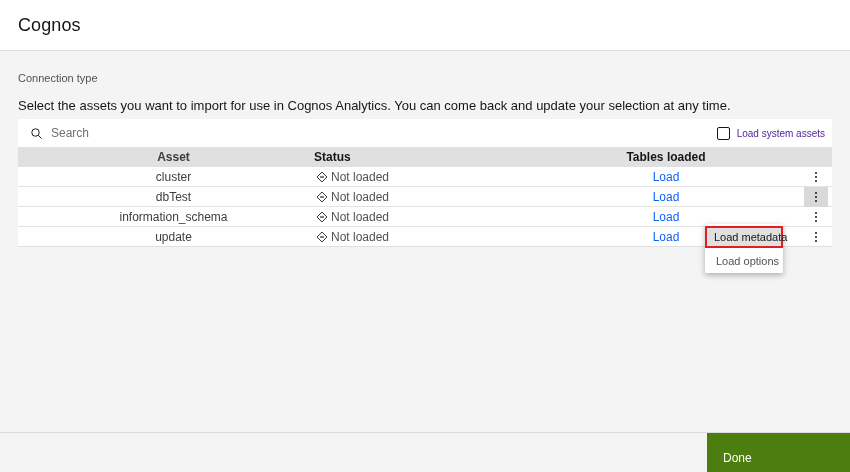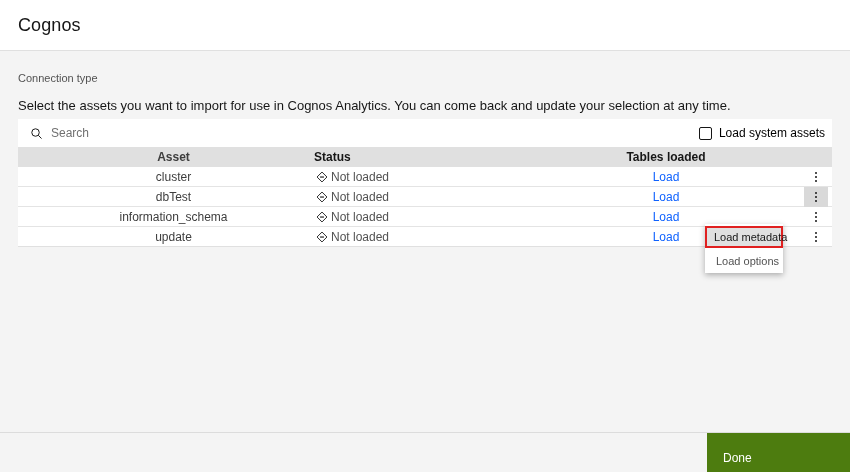--- a/index.html
+++ b/index.html
@@ -75,21 +75,21 @@
     align-items: center;
     gap: 7px;
     cursor: pointer;
   }
   .checkbox-box {
     width: 13px; height: 13px;
     border: 1px solid #161616;
     border-radius: 2px;
     background: transparent;
   }
-  .checkbox-label { font-size: 12px; color: #000000; white-space: nowrap; }
+  .checkbox-label { font-size: 10px; color: #4c1d95; white-space: nowrap; }
 
   .grid-row {
     display: grid;
     grid-template-columns: 296px 218px 1fr 32px;
     align-items: center;
     text-align: center;
   }
   .thead {
     background: #e0e0e0;
     height: 20px;

